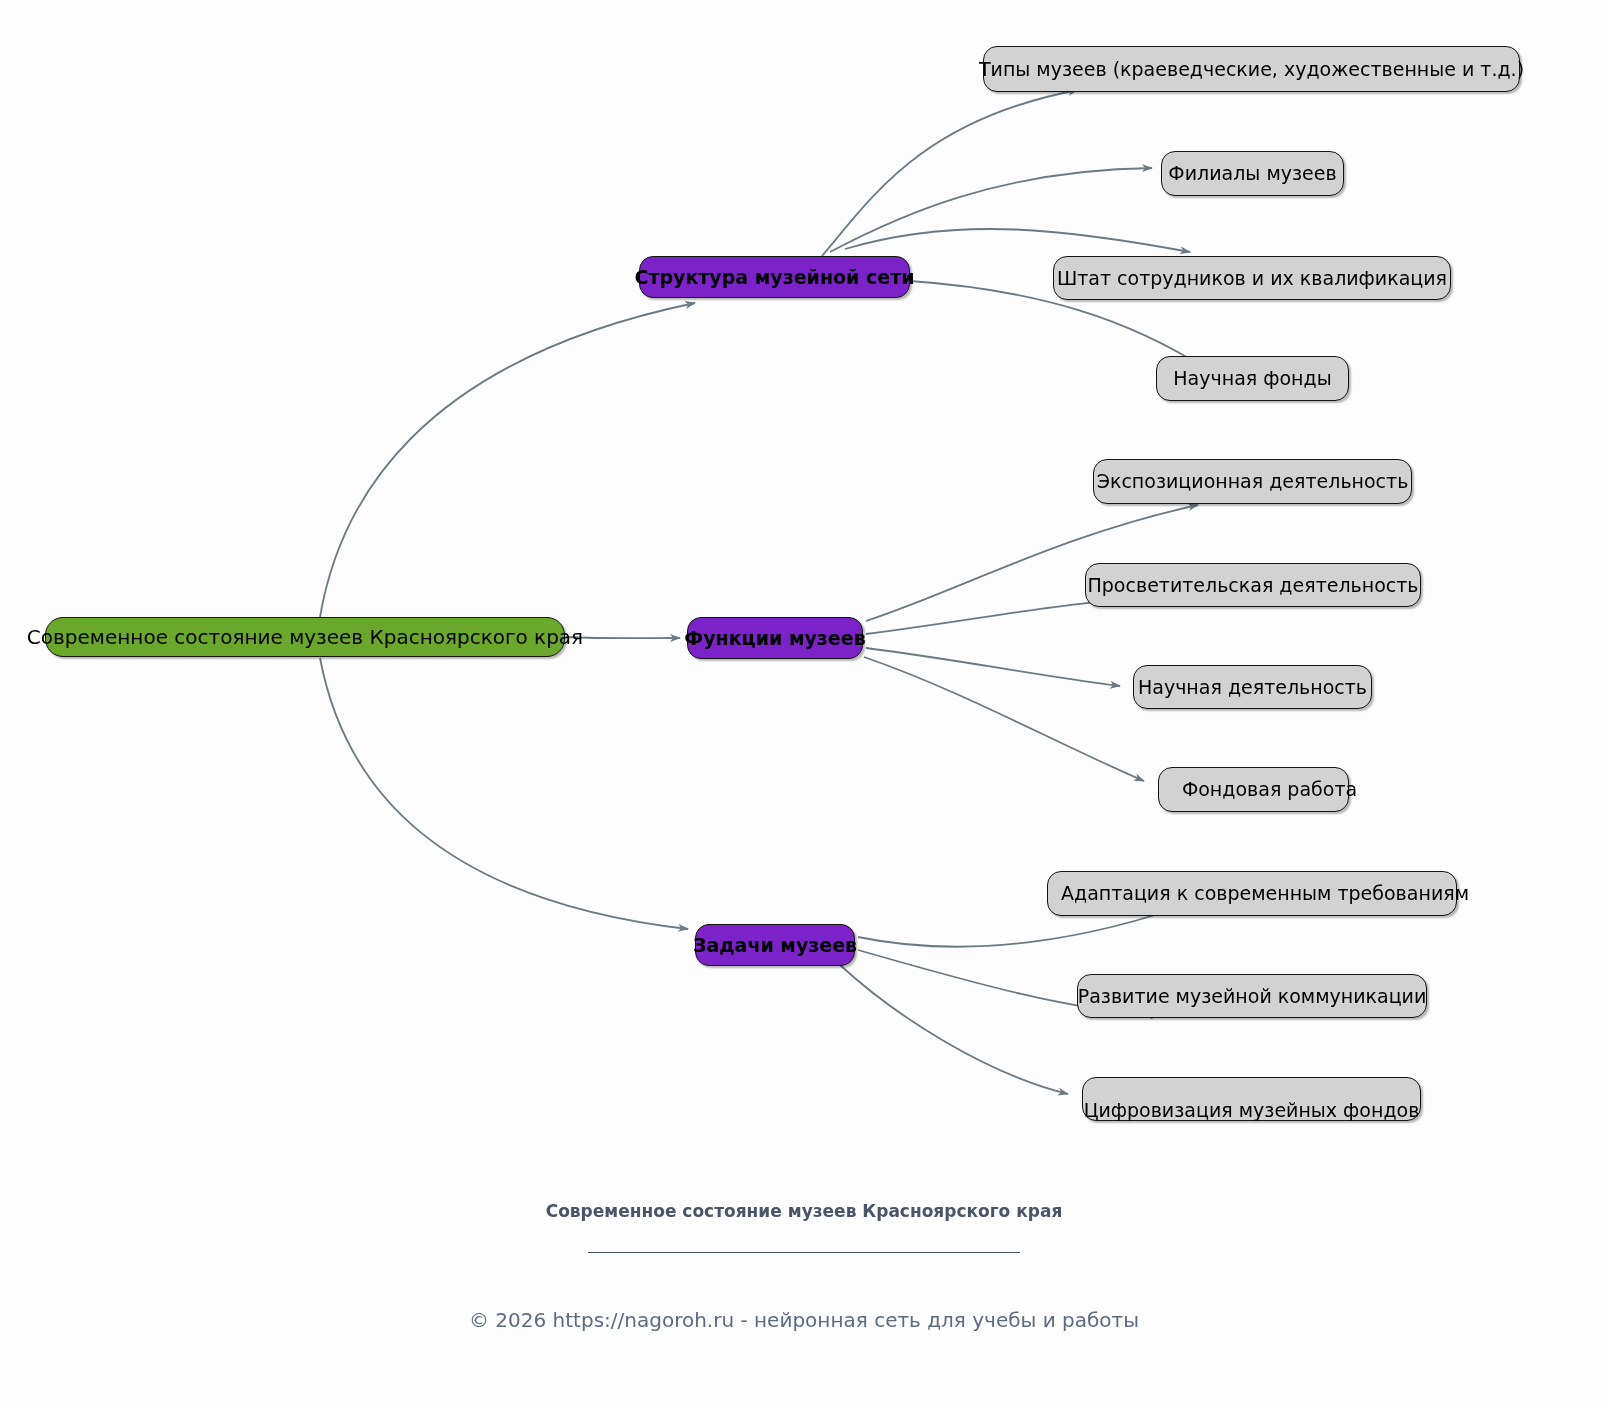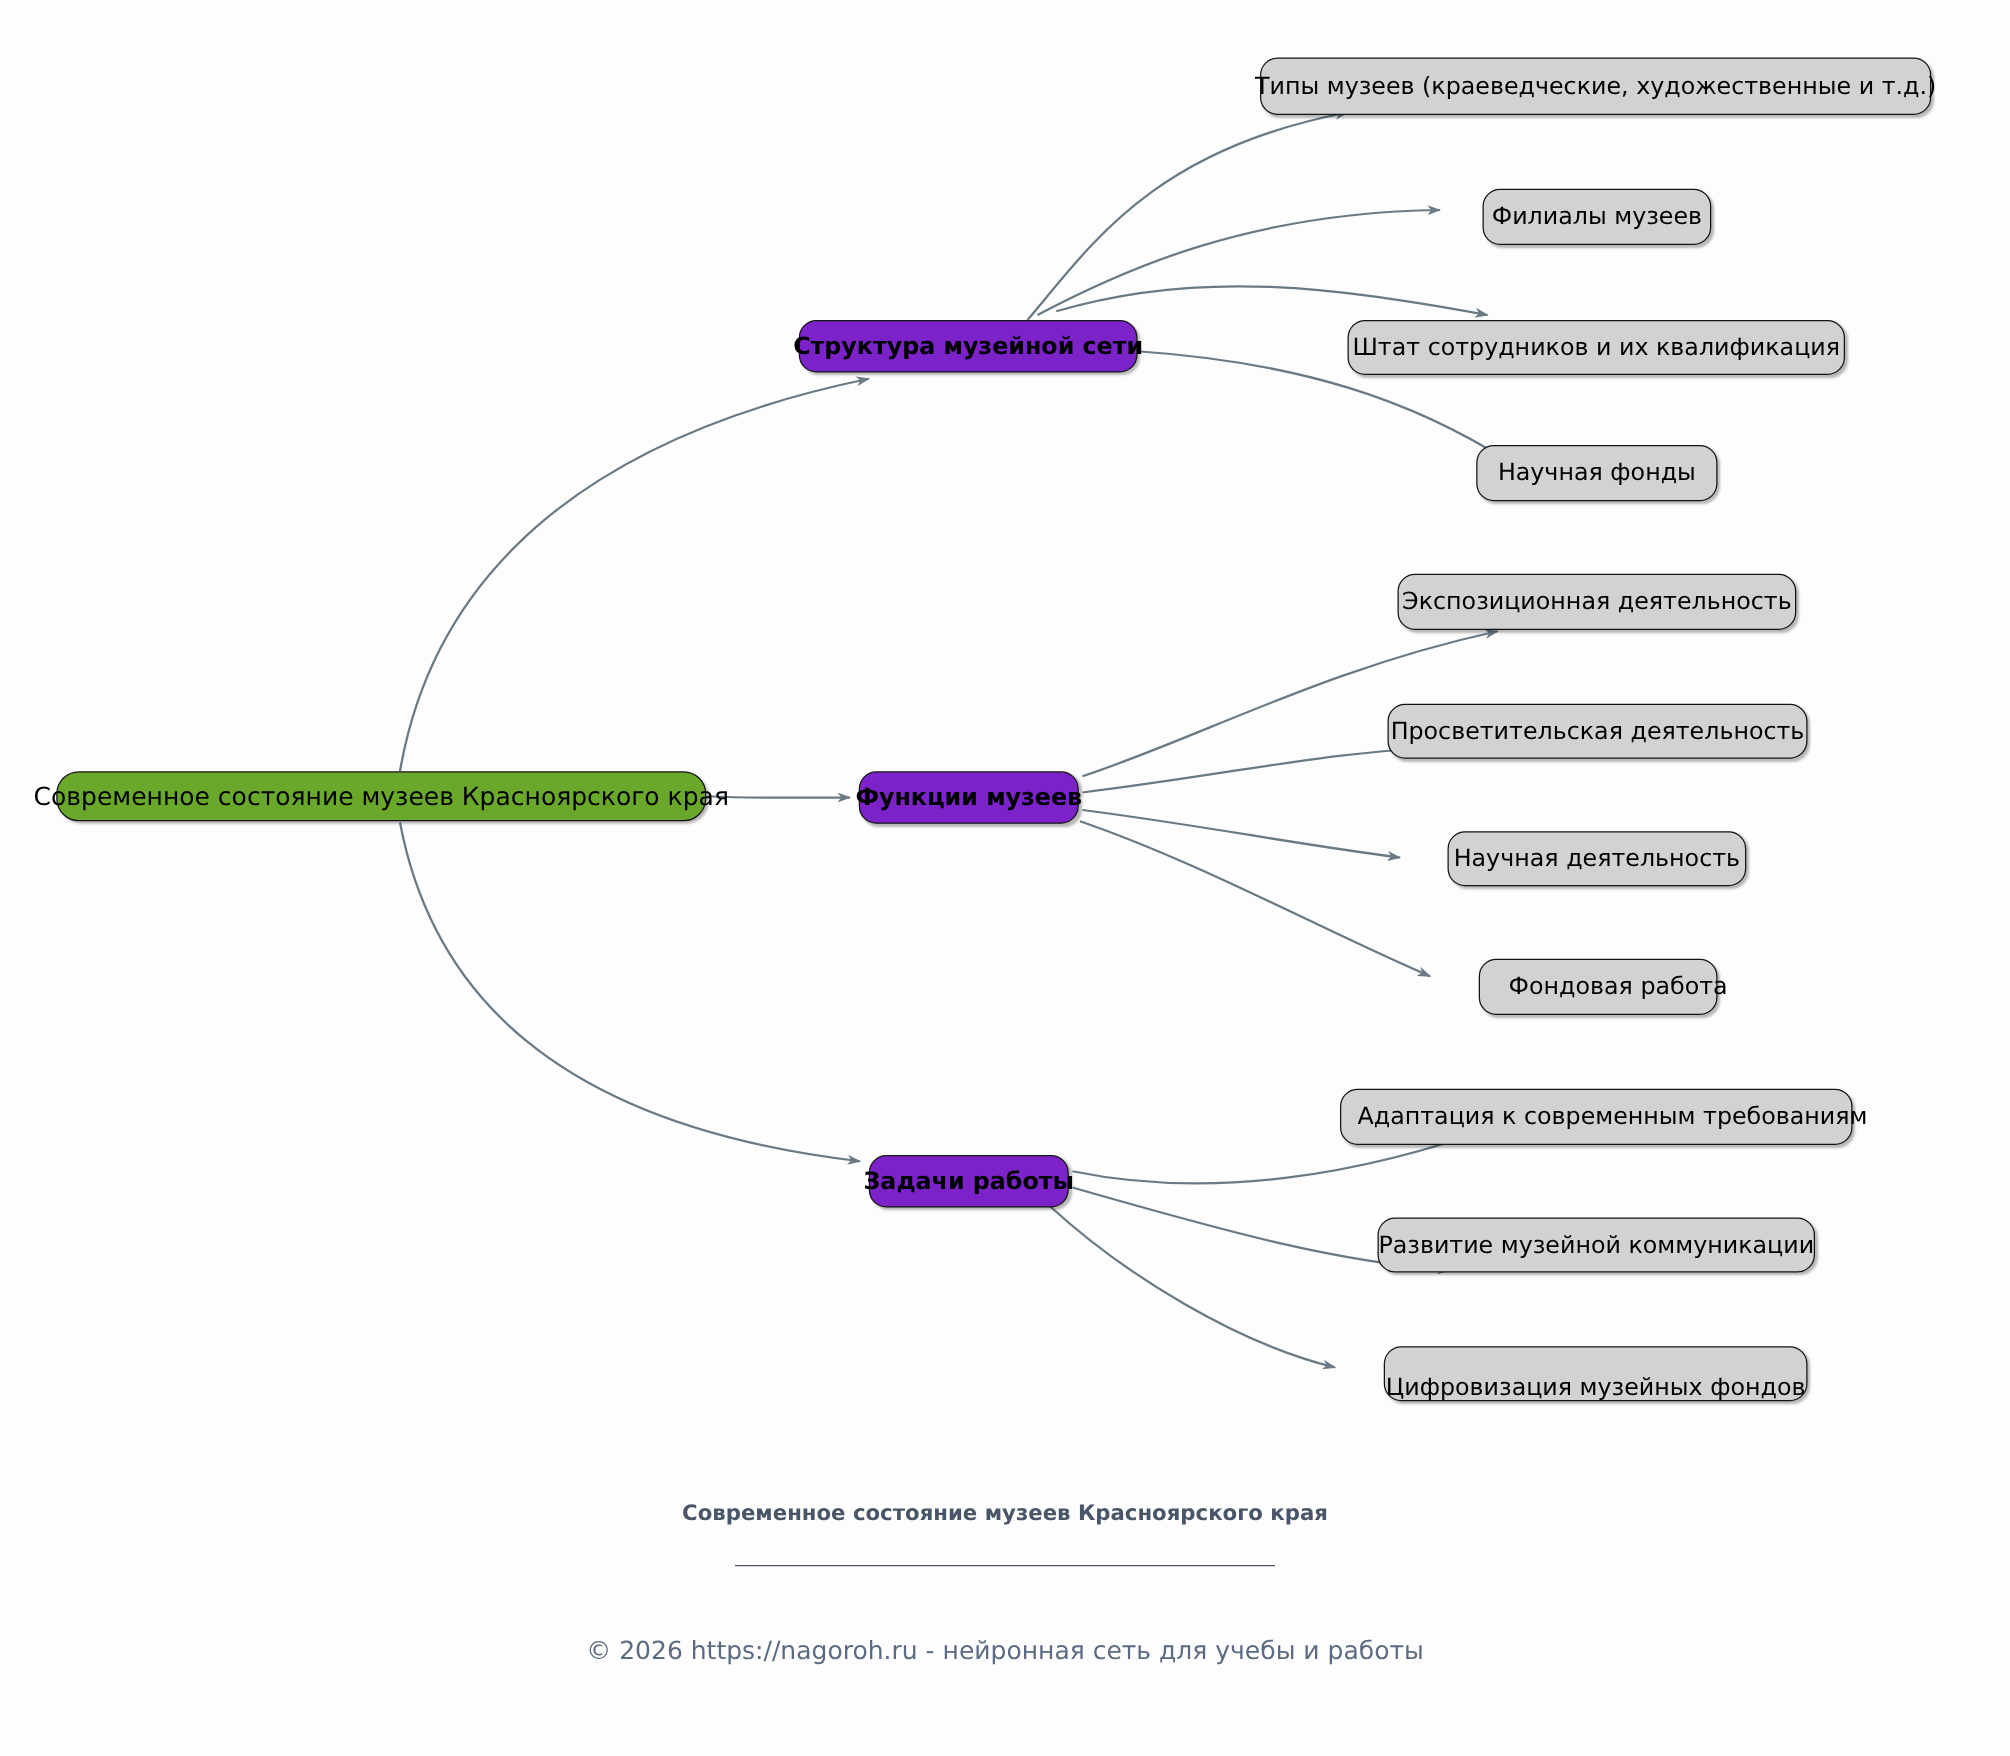--- a/index.html
+++ b/index.html
@@ -50,21 +50,20 @@
   .node-branch {
     background: #7b22c9;
     font-size: 19px;
     font-weight: 600;
     border-radius: 14px;
   }
   .node-leaf {
     background: #d2d2d2;
     font-size: 19px;
     border-radius: 14px;
-    margin-left: 25px;
   }
   .node-label {
     padding: 0 14px;
     pointer-events: none;
   }
   .footer-title {
     position: absolute;
     left: 50%;
     transform: translateX(-50%);
     top: 1200px;
@@ -160,21 +159,21 @@
     <span class="node-label">Просветительская деятельность</span>
   </div>
   <div class="node node-leaf" style="left:1133px; top:665px; width:239px; height:44px;">
     <span class="node-label">Научная деятельность</span>
   </div>
   <div class="node node-leaf" style="left:1158px; top:767px; width:191px; height:45px;padding-left:32px;">
     <span class="node-label">Фондовая работа</span>
   </div>
 
   <div class="node node-branch" style="left:695px; top:924px; width:160px; height:42px;">
-    <span class="node-label">Задачи работы</span>
+    <span class="node-label">Задачи музеев</span>
   </div>
 
   <div class="node node-leaf" style="left:1047px; top:871px; width:410px; height:45px;padding-left:26px;">
     <span class="node-label">Адаптация к современным требованиям</span>
   </div>
   <div class="node node-leaf" style="left:1077px; top:974px; width:350px; height:44px;">
     <span class="node-label">Развитие музейной коммуникации</span>
   </div>
   <div class="node node-leaf" style="left:1082px; top:1077px; width:339px; height:44px;align-items:flex-end;">
     <span class="node-label">Цифровизация музейных фондов</span>

